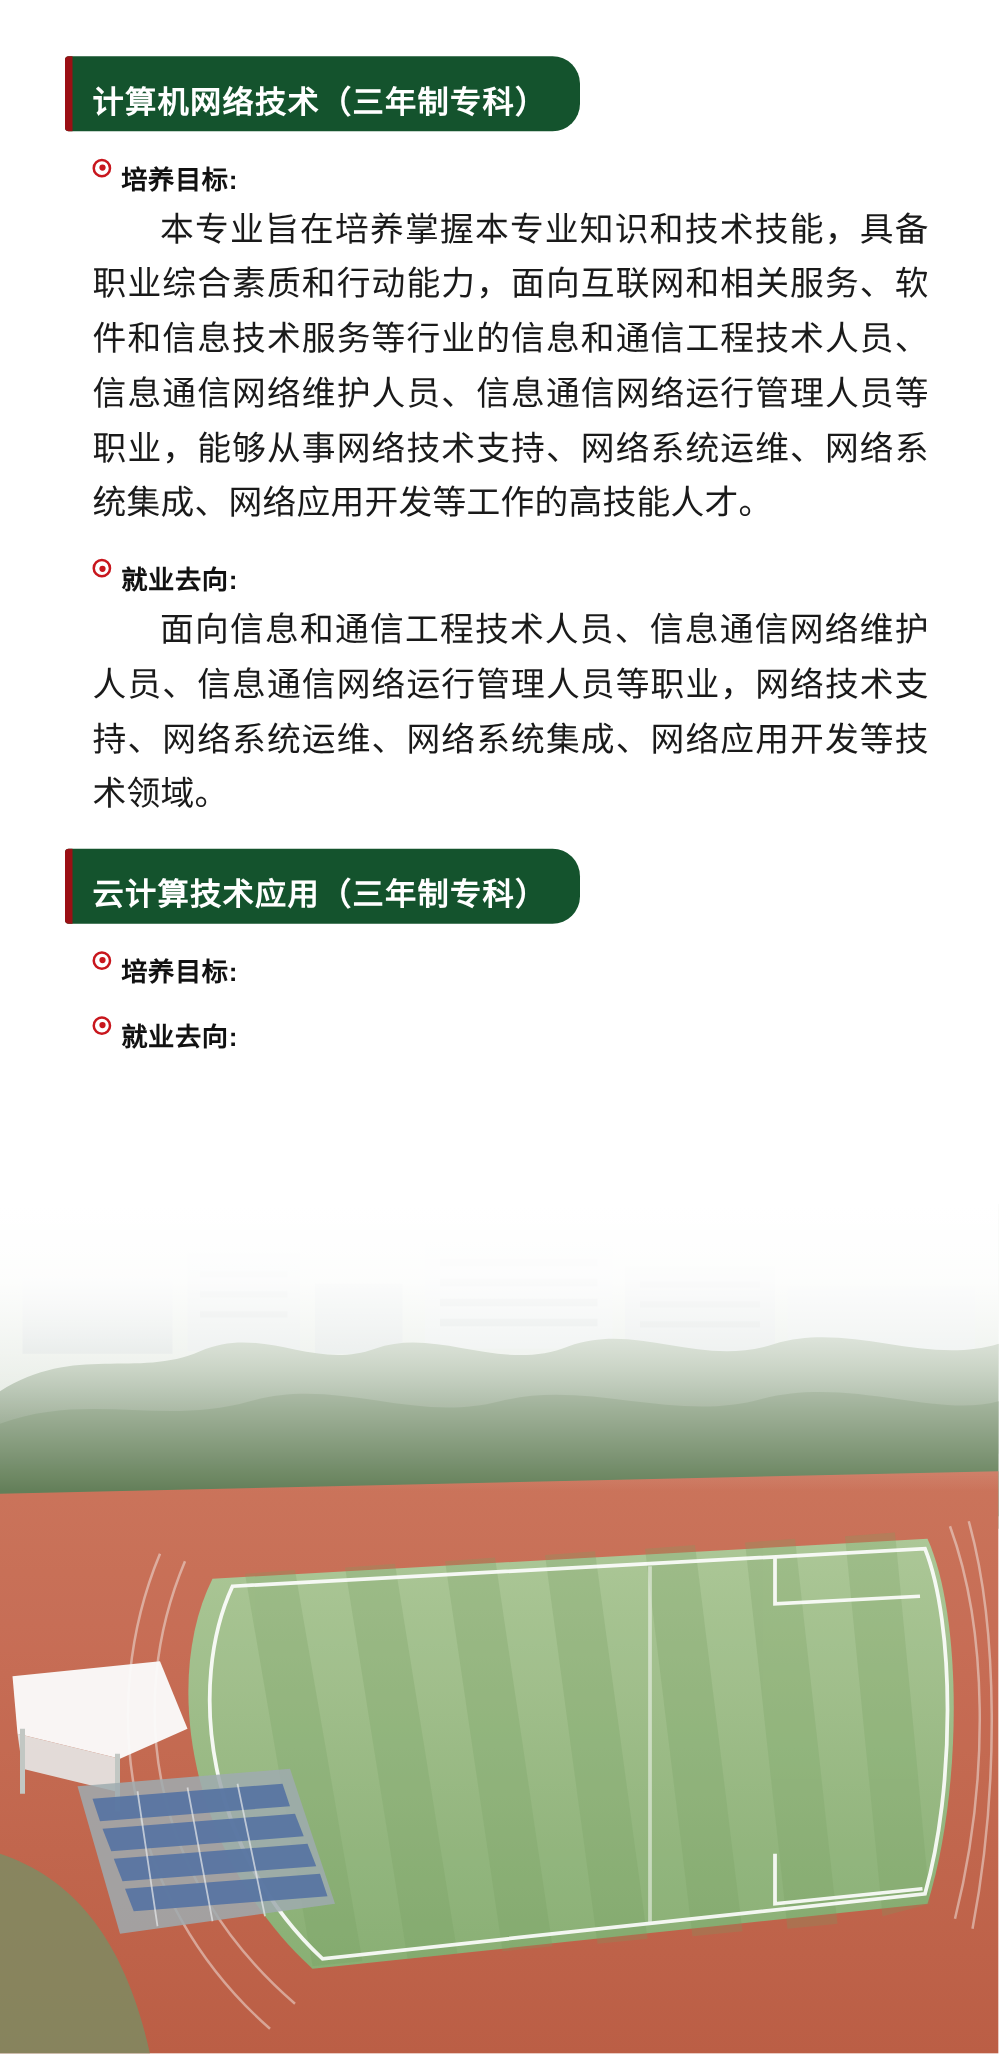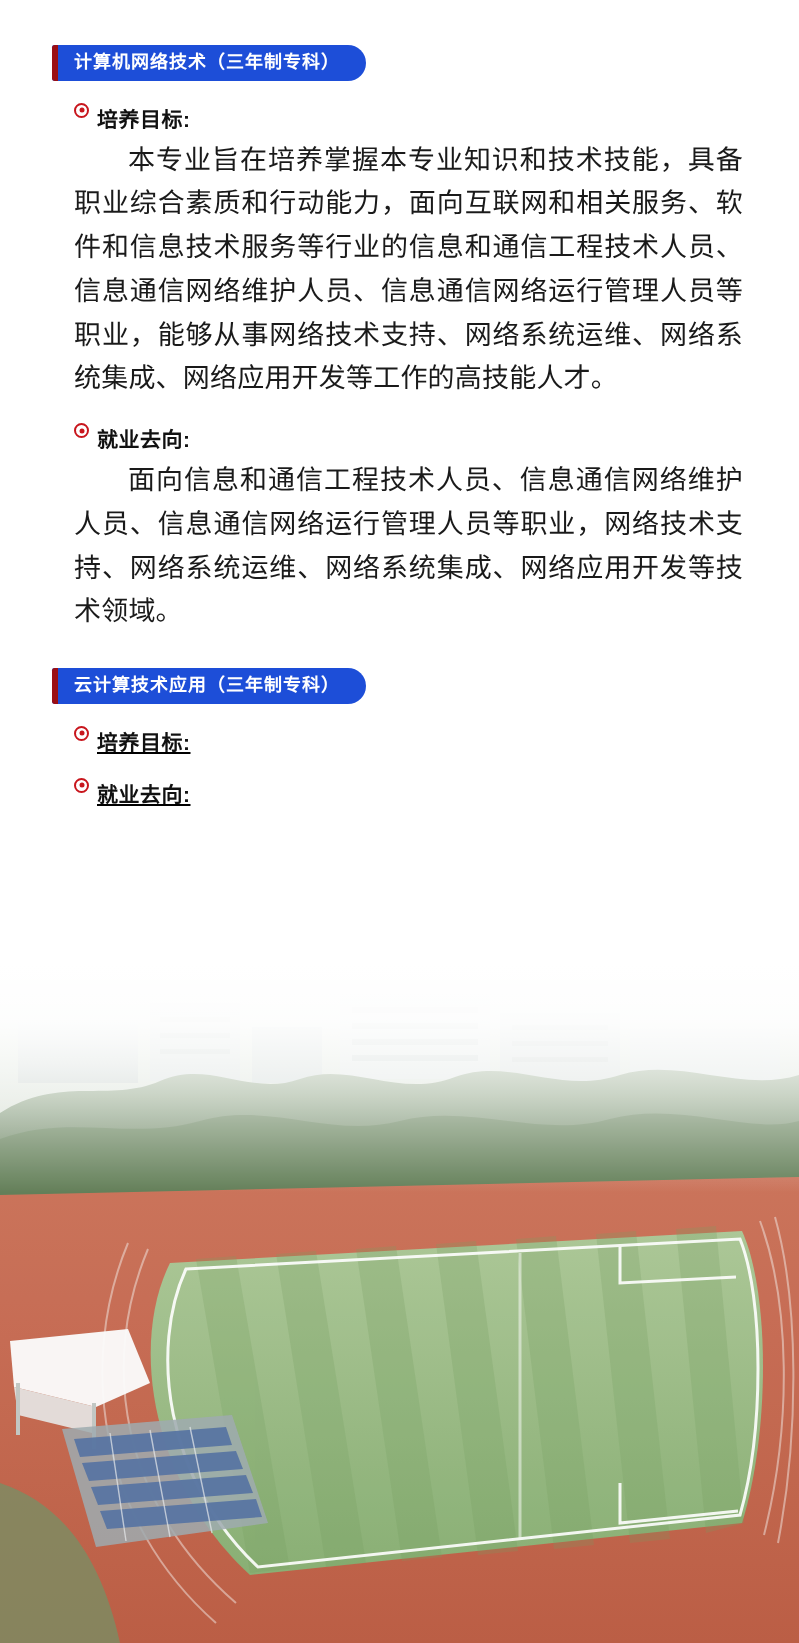--- a/index.html
+++ b/index.html
@@ -24,46 +24,45 @@
   .content {
     position: relative;
     z-index: 5;
     padding: 45px 52px 0 52px;
     box-sizing: border-box;
   }
   
   .section-banner {
     display: inline-block;
     position: relative;
-    background: #1d4ed8;
+    background: #14532d;
     color: #ffffff;
-    font-size: 18px;
+    font-size: 25px;
     font-weight: bold;
     letter-spacing: 1px;
-    padding: 7px 26px 8px 22px;
+    padding: 23px 26px 8px 22px;
     border-radius: 3px 22px 22px 3px;
     line-height: 1.15;
     white-space: nowrap;
   }
   .section-banner::before {
     content: "";
     position: absolute;
     left: 0;
     top: 0;
     bottom: 0;
     width: 6px;
     background: #9b0f14;
     border-radius: 3px 0 0 3px;
   }
   .section {
     margin-bottom: 6px;
   }
   .section + .section {
-    margin-top: 34px;
-    text-decoration: underline;
+    margin-top: 21px;
   }
   
   .sub-head {
     display: flex;
     margin: 22px 0 6px 22px;
   }
   .bullet-icon {
     width: 15px;
     height: 15px;
     border-radius: 50%;

